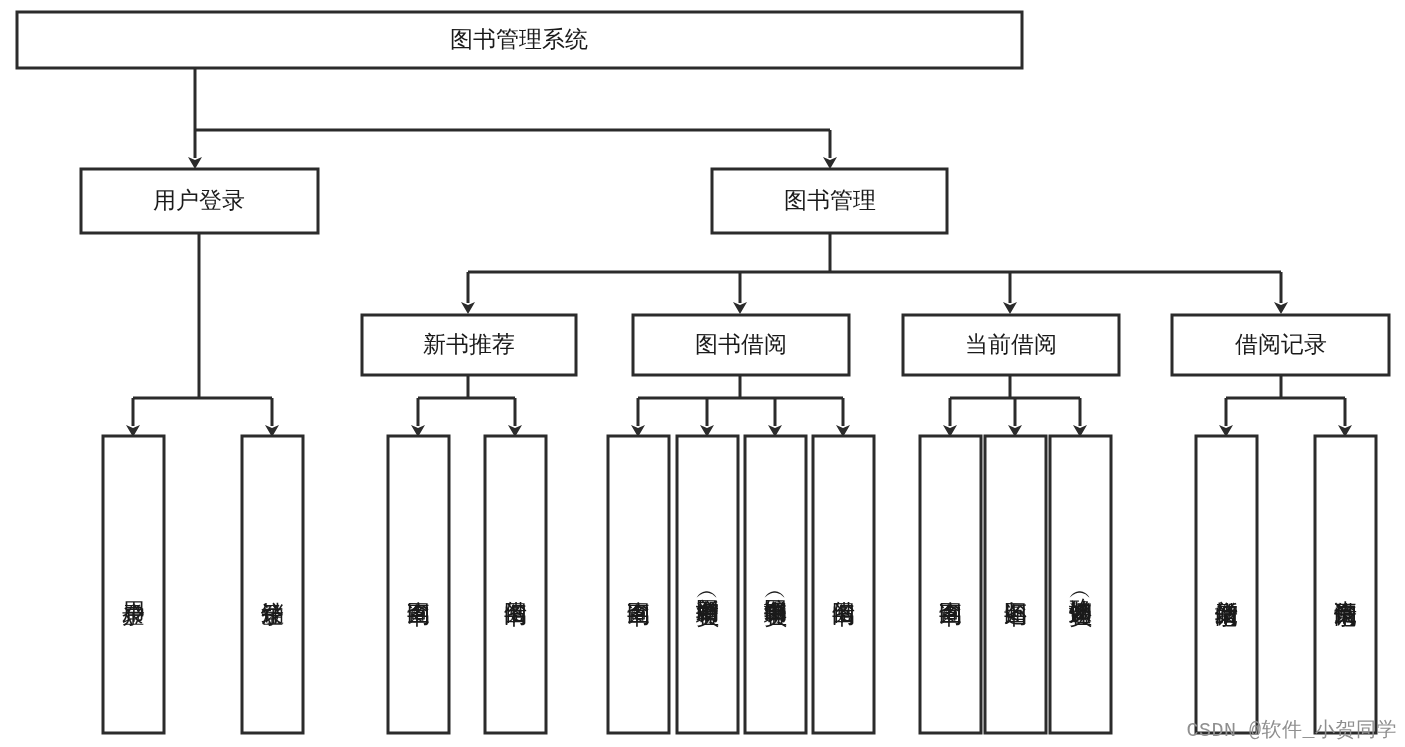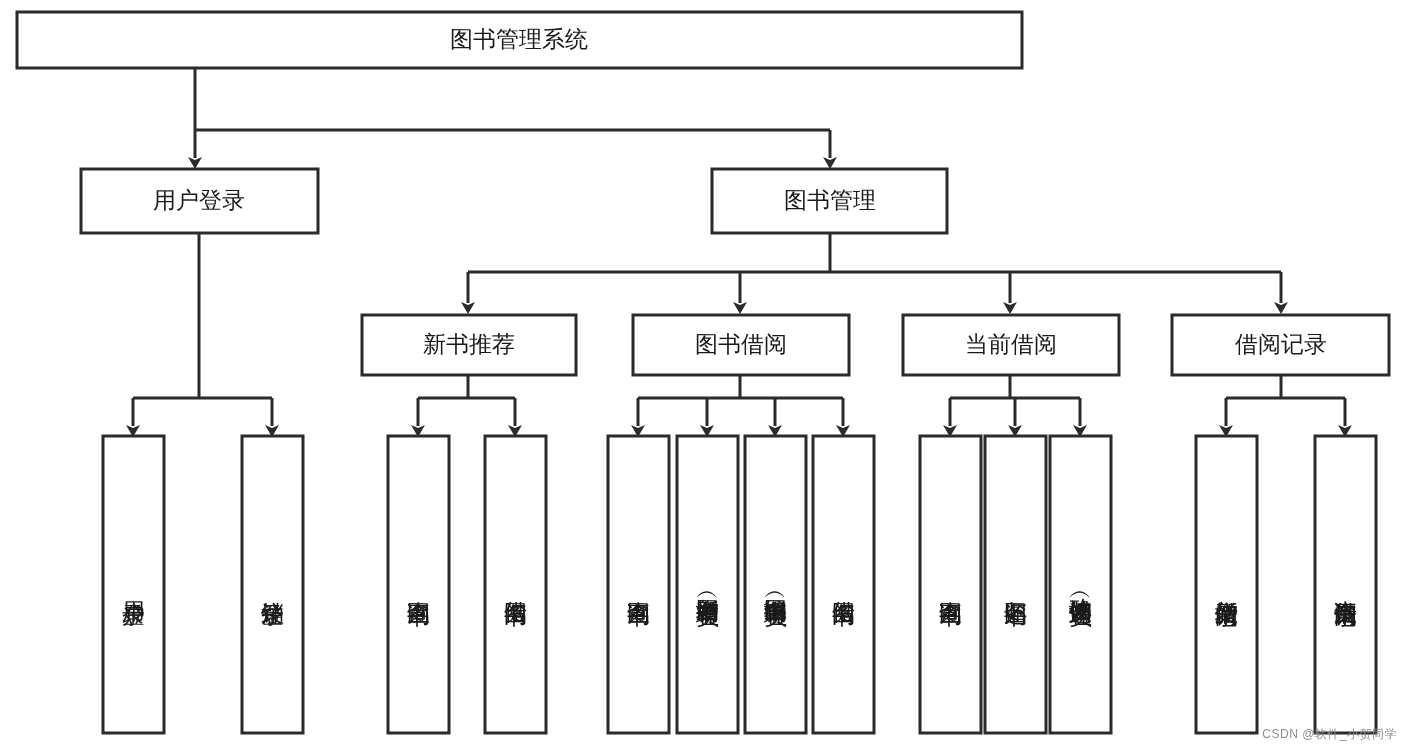--- a/index.html
+++ b/index.html
@@ -8,22 +8,22 @@
   svg{position:absolute;left:0;top:0;width:1405px;height:747px;}
   .box{fill:#ffffff;stroke:#2b2b2b;stroke-width:3;}
   .conn{stroke:#2b2b2b;stroke-width:3;fill:none;}
   .arrowhead{fill:#2b2b2b;stroke:none;}
   .lbl{font-family:"Liberation Sans","DejaVu Sans",sans-serif;fill:#1a1a1a;font-size:23px;text-anchor:middle;dominant-baseline:middle;}
   .vlbl{position:absolute;writing-mode:vertical-rl;text-orientation:upright;
         font-family:"Liberation Sans","DejaVu Sans",sans-serif;
         font-size:23px;color:#1a1a1a;line-height:1;letter-spacing:1px;
         display:flex;align-items:center;justify-content:center;
         white-space:nowrap;pointer-events:none;}
-  .watermark{position:absolute;right:8px;bottom:4px;font-size:12px;color:#8f8f8f;
-             font-family:Liberation Sans, sans-serif;letter-spacing:.5px;}
+  .watermark{position:absolute;right:8px;bottom:4px;font-size:20px;color:#8f8f8f;
+             font-family:Liberation Mono, monospace;letter-spacing:.5px;}
 </style>
 </head>
 <body>
 
 <div id="stage">
 
   <svg viewBox="0 0 1405 747">
     <defs>
       <marker id="arr" markerWidth="12" markerHeight="14" refX="1" refY="7" orient="auto" markerUnits="userSpaceOnUse">
         <path class="arrowhead" d="M0,0 L12,7 L0,14 L3,7 Z"></path>

